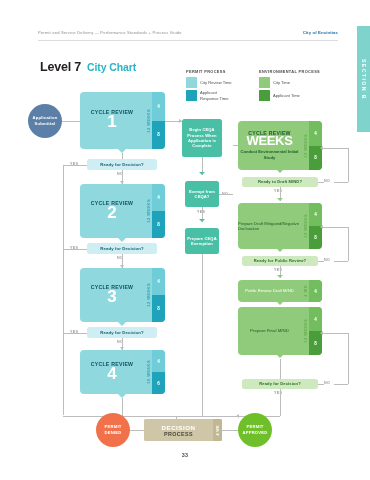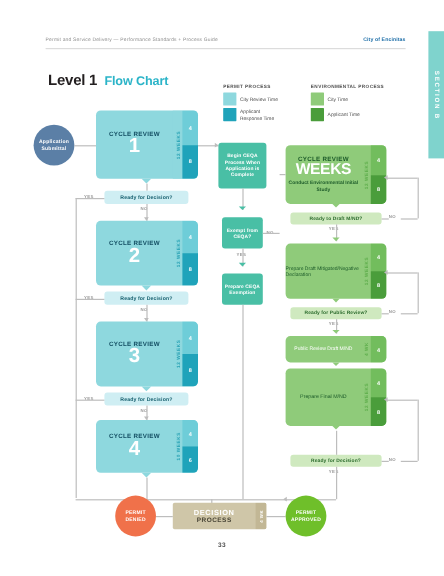--- a/index.html
+++ b/index.html
@@ -133,22 +133,22 @@
     <div class="hdr-left">Permit and Service Delivery — Performance Standards + Process Guide</div>
     <div class="hdr-right">City of Encinitas</div>
   </div>
   <div class="hdr-rule"></div>
 
   <div class="section-tab">
     <span>SECTION B</span>
   </div>
 
   <div class="title">
-    <div class="lvl">Level 1</div>
-    <div class="fc">Flow Chart</div>
+    <div class="lvl">Level 7</div>
+    <div class="fc">City Chart</div>
   </div>
 
   <div class="legend" style="left:186px;top:69px;">
     <div class="lg-title">PERMIT PROCESS</div>
     <div class="lg-row">
       <div class="lg-sw" style="background:#8ed8de;"></div>
       <div class="lg-lbl">City Review Time</div>
     </div>
     <div class="lg-row">
       <div class="lg-sw" style="background:#1fa3ba;"></div>

